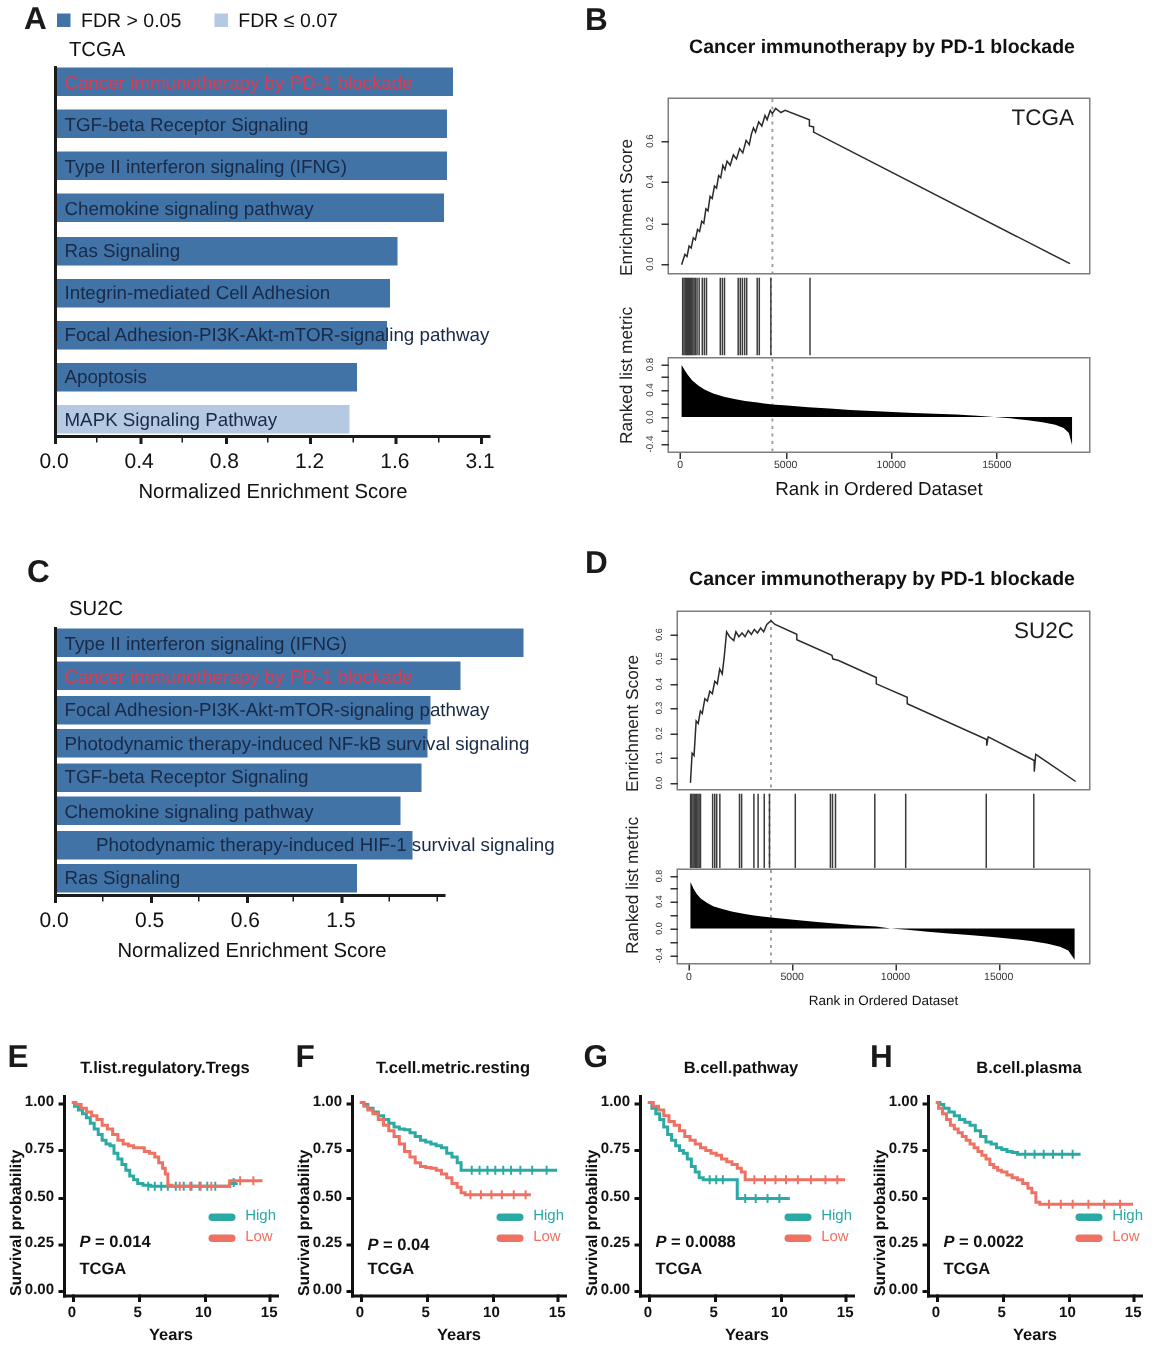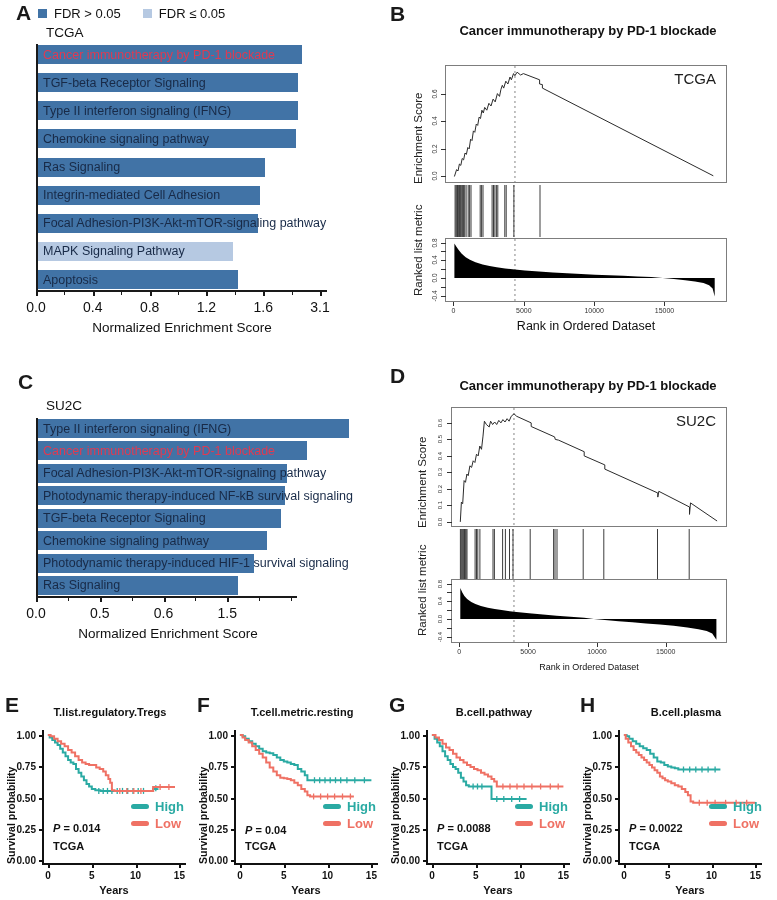--- a/index.html
+++ b/index.html
@@ -51,35 +51,35 @@
   .kmxtick{position:absolute;top:100%;height:5px;border-left:2px solid #111}
   .kmxticklab{position:absolute;top:100%;margin-top:7px;transform:translateX(-50%);
               font-weight:700;font-size:10px;color:#111}
   .km-xlabel{position:absolute;font-weight:700;font-size:11px;text-align:center;color:#111}
   .km-p{position:absolute;font-weight:700;font-size:11px;color:#111;z-index:2;white-space:nowrap}
   .km-p .pi{font-style:italic}
   .km-ds{position:absolute;font-weight:700;font-size:11px;color:#111;z-index:2}
   .km-leg{position:absolute;display:flex;flex-direction:column;gap:4px;z-index:2}
   .km-leg-row{display:flex;align-items:center;gap:6px}
   .km-swatch{width:18px;height:5px;border-radius:2.5px;display:inline-block}
-  .km-leg-label{font-weight:700;font-size:13px;line-height:1}
+  .km-leg-label{font-weight:400;font-size:10px;line-height:1}
 </style>
 </head>
 <body>
 
 <section class="panel" style="left:8px;top:0;width:374px;height:352px">
   <div class="letter" style="left:8px;top:1px">A</div>
   <div class="fdr-legend" style="left:30px;top:6px">
     <span class="fdr-item">
       <span class="swatch" style="background: rgb(65, 115, 166);"></span>
       <span>FDR &gt; 0.05</span>
     </span>
     <span class="fdr-item">
       <span class="swatch" style="background: rgb(182, 201, 226);"></span>
-      <span>FDR ≤ 0.05</span>
+      <span>FDR ≤ 0.07</span>
     </span>
   </div>
   <div class="dataset-label" style="left:38px;top:25px">TCGA</div>
   <div class="bar-plot" style="left:28px;top:44px;width:338px;height:246px">
       <div class="bar-row">
         <div class="bar" style="width: 78.5714%; background: rgb(65, 115, 166);">
           <span class="bar-label" style="color: rgb(224, 58, 82);">Cancer immunotherapy by PD-1 blockade</span>
         </div>
       </div>
       <div class="bar-row">
@@ -106,27 +106,27 @@
         <div class="bar" style="width: 65.9664%; background: rgb(65, 115, 166);">
           <span class="bar-label">Integrin-mediated Cell Adhesion</span>
         </div>
       </div>
       <div class="bar-row">
         <div class="bar" style="width: 65.5462%; background: rgb(65, 115, 166);">
           <span class="bar-label">Focal Adhesion-PI3K-Akt-mTOR-signaling pathway</span>
         </div>
       </div>
       <div class="bar-row">
+        <div class="bar" style="width: 59.6639%; background: rgb(65, 115, 166);">
+          <span class="bar-label">Apoptosis</span>
+        </div>
+      </div>
+      <div class="bar-row">
         <div class="bar" style="width: 57.9832%; background: rgb(182, 201, 226);">
           <span class="bar-label">MAPK Signaling Pathway</span>
-        </div>
-      </div>
-      <div class="bar-row">
-        <div class="bar" style="width: 59.6639%; background: rgb(65, 115, 166);">
-          <span class="bar-label">Apoptosis</span>
         </div>
       </div>
     </div>
   <div class="bar-xaxis" style="left:28px;top:290px;width:338px">
       <div class="axline" style="width: 86.1345%;"></div>
       <div class="btick" style="left: 0%;"></div>
       <div class="bticklab" style="left: 0%;">0.0</div>
       <div class="btick minor" style="left: 8.40336%;"></div>
       <div class="btick" style="left: 16.8067%;"></div>
       <div class="bticklab" style="left: 16.8067%;">0.4</div>
@@ -256,21 +256,21 @@
         <div class="bar" style="width: 72.4528%; background: rgb(65, 115, 166);">
           <span class="bar-label">TGF-beta Receptor Signaling</span>
         </div>
       </div>
       <div class="bar-row">
         <div class="bar" style="width: 68.3019%; background: rgb(65, 115, 166);">
           <span class="bar-label">Chemokine signaling pathway</span>
         </div>
       </div>
       <div class="bar-row">
-        <div class="bar" style="width: 64.1509%; background: rgb(65, 115, 166);">
+        <div class="bar" style="width: 64.1509%; background: rgb(65, 115, 166); padding-left: 21px;">
           <span class="bar-label">Photodynamic therapy-induced HIF-1 survival signaling</span>
         </div>
       </div>
       <div class="bar-row">
         <div class="bar" style="width: 59.6226%; background: rgb(65, 115, 166);">
           <span class="bar-label">Ras Signaling</span>
         </div>
       </div>
     </div>
   <div class="bar-xaxis" style="left:28px;top:238px;width:338px">

